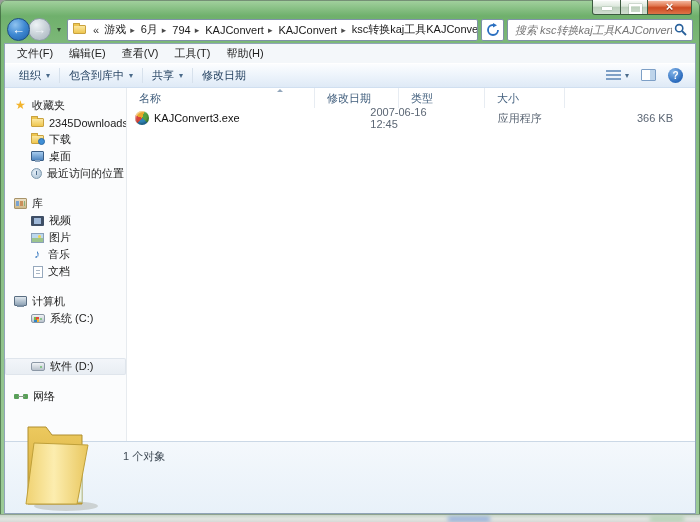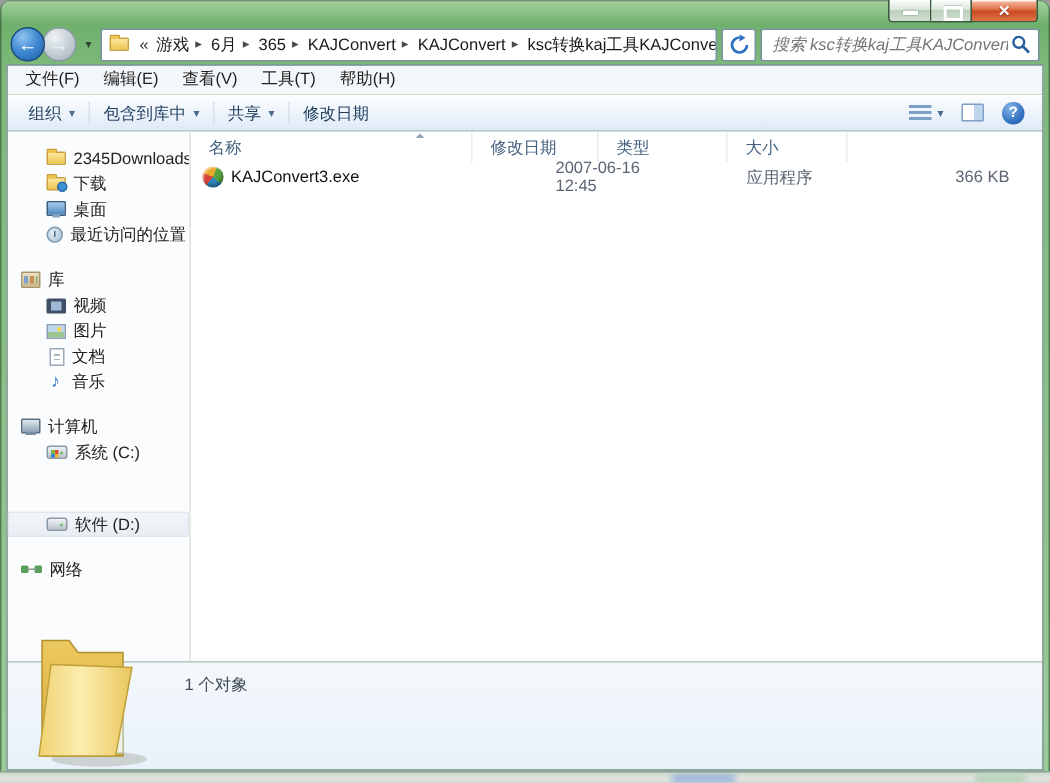--- a/index.html
+++ b/index.html
@@ -191,21 +191,21 @@
     <div class="addr">
       <span class="addr-folder"></span>
       <span class="ovf">«</span>
       <span class="crumb">
           <span>游戏</span>
         </span>
       <span class="crumb">
           <span>6月</span>
         </span>
       <span class="crumb">
-          <span>365</span>
+          <span>794</span>
         </span>
       <span class="crumb">
           <span>KAJConvert</span>
         </span>
       <span class="crumb">
           <span>KAJConvert</span>
         </span>
       <span class="crumb">
           <span>ksc转换kaj工具KAJConvert3</span>
         </span>
@@ -263,20 +263,24 @@
           </div>
         <div class="ic-preview"></div>
         <div class="ic-help"></div>
       </div>
     </div>
 
     <div class="bodyrow">
 
       <div class="sidebar">
         <div class="side-group">
+          <div class="side-row head">
+            <span class="ic ic-star"></span>
+            <span>收藏夹</span>
+          </div>
           <div class="side-row child">
             <span class="ic ic-folder"></span>
             <span>2345Downloads</span>
           </div>
           <div class="side-row child">
             <span class="ic ic-folder dl"></span>
             <span>下载</span>
           </div>
           <div class="side-row child">
             <span class="ic ic-desktop"></span>
@@ -295,26 +299,26 @@
           </div>
           <div class="side-row child">
             <span class="ic ic-video"></span>
             <span>视频</span>
           </div>
           <div class="side-row child">
             <span class="ic ic-picture"></span>
             <span>图片</span>
           </div>
           <div class="side-row child">
+            <span class="ic ic-music"></span>
+            <span>音乐</span>
+          </div>
+          <div class="side-row child">
             <span class="ic ic-doc"></span>
             <span>文档</span>
-          </div>
-          <div class="side-row child">
-            <span class="ic ic-music"></span>
-            <span>音乐</span>
           </div>
         </div>
 
         <div class="side-group">
           <div class="side-row head">
             <span class="ic ic-computer"></span>
             <span>计算机</span>
           </div>
           <div class="side-row child">
             <span class="ic ic-drive sys"></span>

